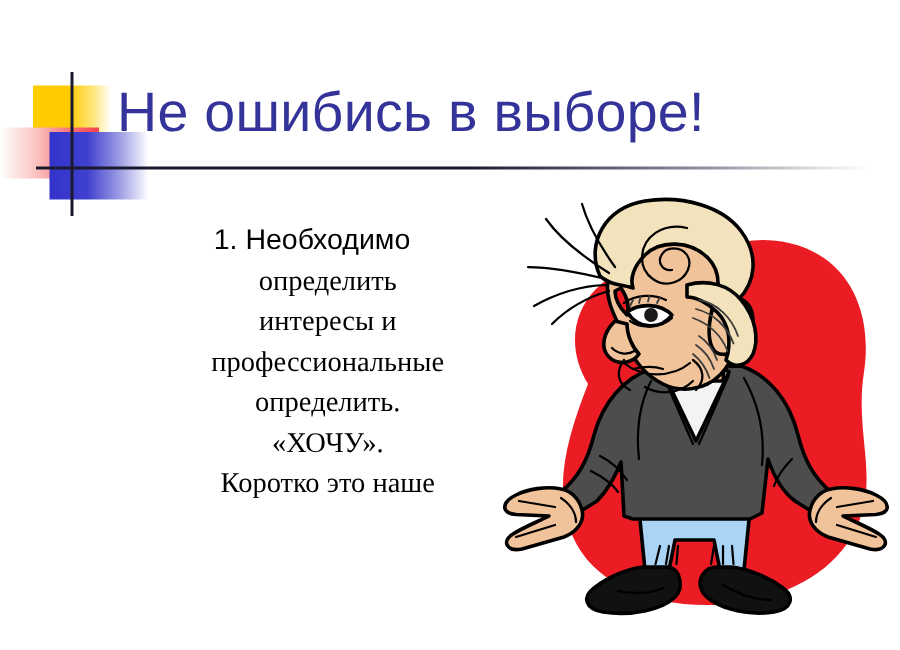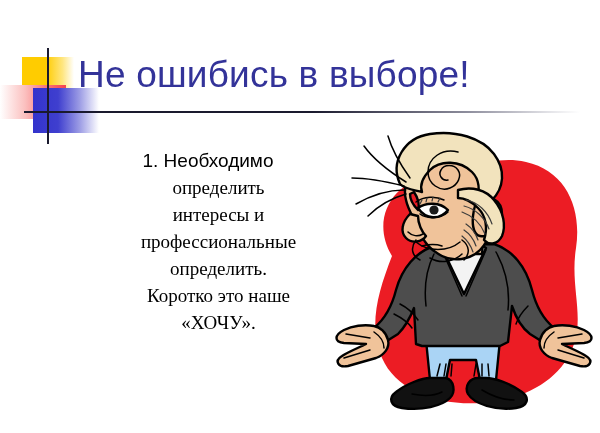--- a/index.html
+++ b/index.html
@@ -116,22 +116,22 @@
   <div class="line-h" style="top:111px;"></div>
 
   <div id="title">Не ошибись в выборе!</div>
 
   <div id="body-block">
     <div class="body-line">1. Необходимо</div>
     <div class="body-line indent">определить</div>
     <div class="body-line indent">интересы и</div>
     <div class="body-line indent">профессиональные</div>
     <div class="body-line indent">определить.</div>
+    <div class="body-line indent">«ХОЧУ».</div>
     <div class="body-line indent">Коротко это наше</div>
-    <div class="body-line indent">«ХОЧУ».</div>
   </div>
 
   <div id="illustration">
     <svg viewBox="0 0 270 305" xmlns="http://www.w3.org/2000/svg">
       <defs>
         <style>
           .ol { stroke:#000; stroke-width:2.4; stroke-linejoin:round; stroke-linecap:round; }
           .olt { stroke:#000; stroke-width:1.5; fill:none; stroke-linecap:round; }
           .olh { stroke:#3b3b3b; stroke-width:1.2; fill:none; stroke-linecap:round; }
         </style>

